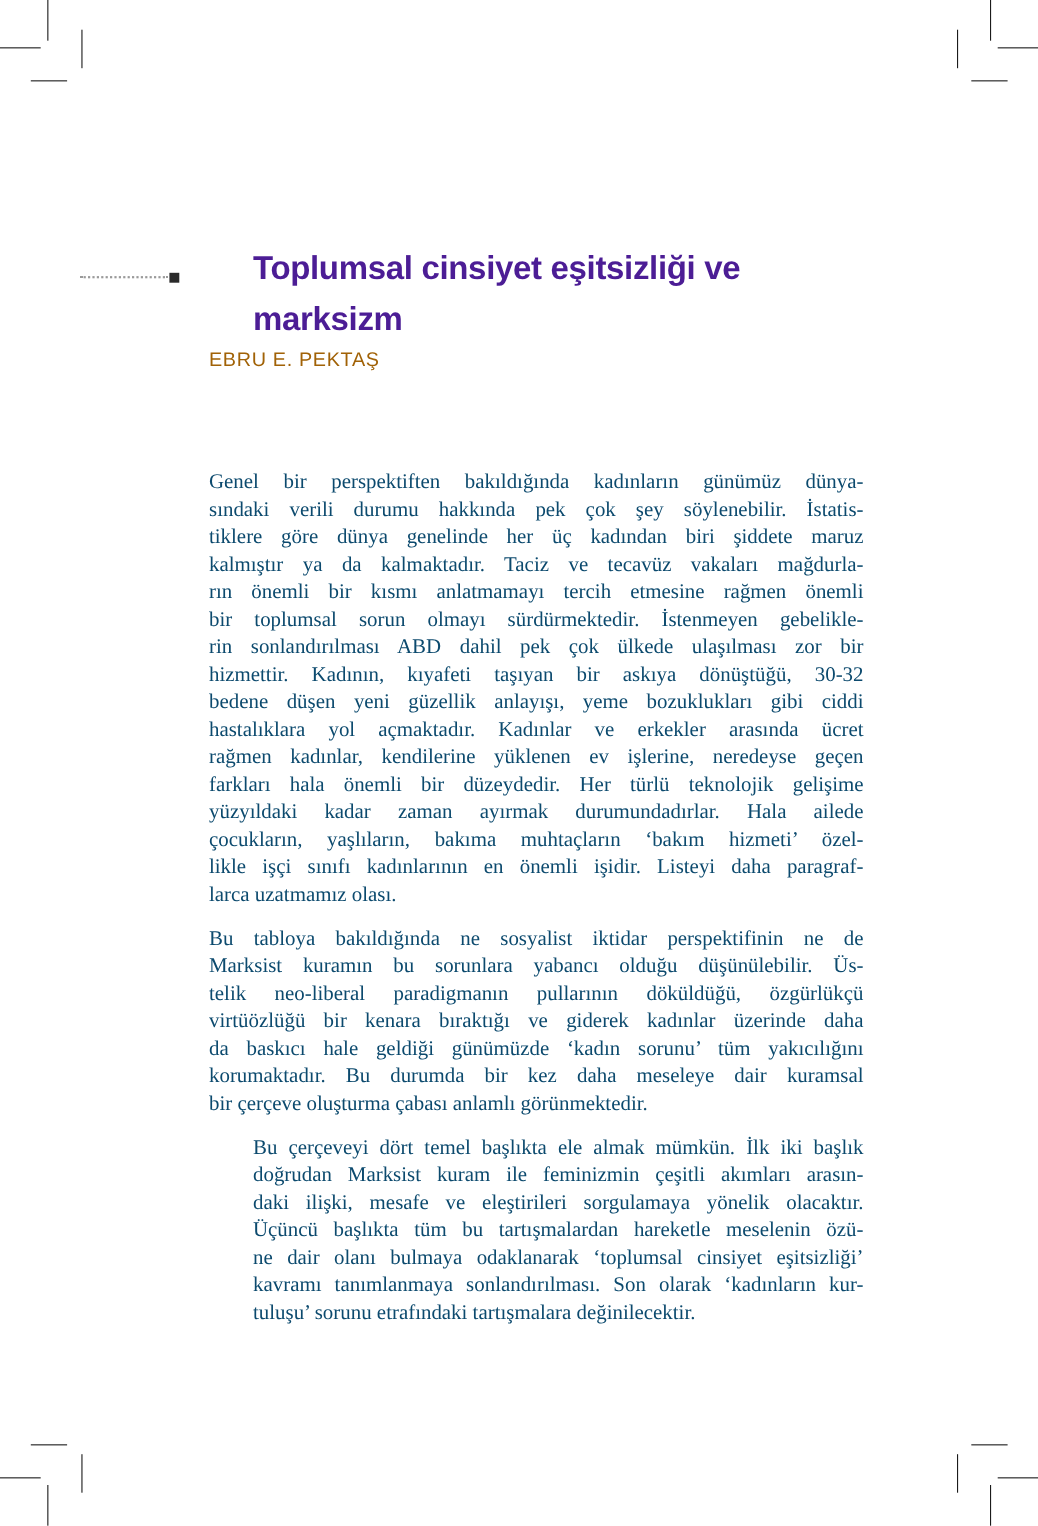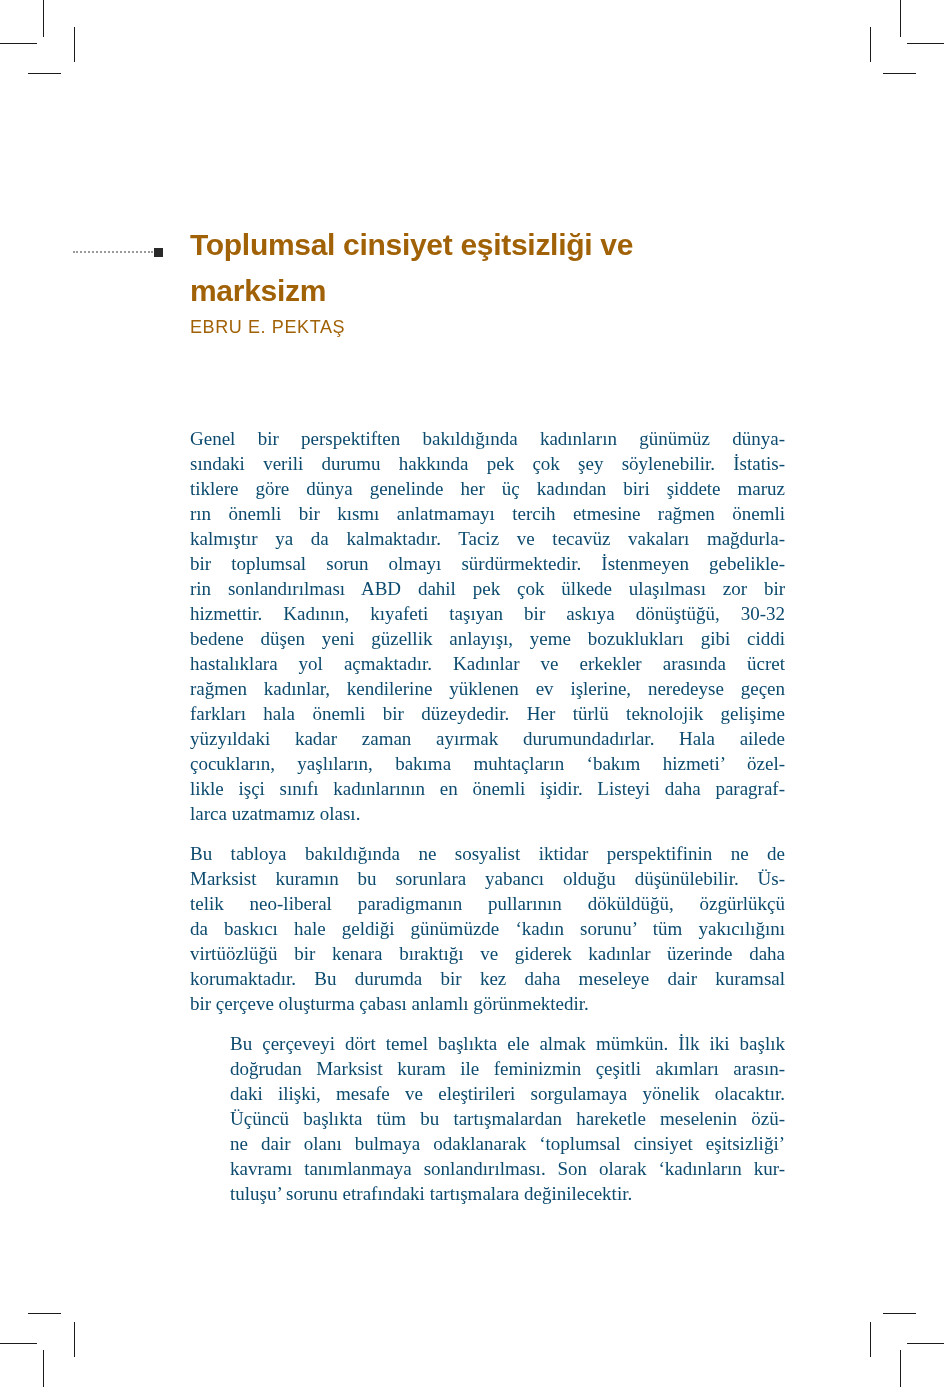--- a/index.html
+++ b/index.html
@@ -25,21 +25,21 @@
     position: absolute; left: 81px; top: 0; width: 9px; height: 9px;
     background: #2a2a2a;
   }
 
   .title-block {
     position: absolute; left: 190px; top: 222px; width: 610px;
     font-family: "Liberation Sans", sans-serif;
   }
   .title-line {
     font-size: 30px; font-weight: bold; line-height: 46px;
-    letter-spacing: -0.3px; color: #a16207;
+    letter-spacing: -0.3px; color: #4c1d95; margin-left: 40px;
   }
   .author {
     position: absolute; left: 190px; top: 317px; width: 400px;
     font-family: "Liberation Sans", sans-serif;
     font-size: 18px; line-height: 20px; letter-spacing: 0.6px;
     color: #a16207;
   }
 
   .body-text {
     position: absolute; left: 190px; top: 426px; width: 595px;
@@ -92,40 +92,40 @@
     <div class="title-line">marksizm</div>
   </div>
 
   <div class="author">EBRU E. PEKTAŞ</div>
 
   <div class="body-text" id="article-body">
       <div class="paragraph">
         <div class="tline">Genel bir perspektiften bakıldığında kadınların günümüz dünya-</div>
         <div class="tline">sındaki verili durumu hakkında pek çok şey söylenebilir. İstatis-</div>
         <div class="tline">tiklere göre dünya genelinde her üç kadından biri şiddete maruz</div>
+        <div class="tline">kalmıştır ya da kalmaktadır. Taciz ve tecavüz vakaları mağdurla-</div>
         <div class="tline">rın önemli bir kısmı anlatmamayı tercih etmesine rağmen önemli</div>
-        <div class="tline">kalmıştır ya da kalmaktadır. Taciz ve tecavüz vakaları mağdurla-</div>
         <div class="tline">bir toplumsal sorun olmayı sürdürmektedir. İstenmeyen gebelikle-</div>
         <div class="tline">rin sonlandırılması ABD dahil pek çok ülkede ulaşılması zor bir</div>
         <div class="tline">hizmettir. Kadının, kıyafeti taşıyan bir askıya dönüştüğü, 30-32</div>
         <div class="tline">bedene düşen yeni güzellik anlayışı, yeme bozuklukları gibi ciddi</div>
         <div class="tline">hastalıklara yol açmaktadır. Kadınlar ve erkekler arasında ücret</div>
         <div class="tline">rağmen kadınlar, kendilerine yüklenen ev işlerine, neredeyse geçen</div>
         <div class="tline">farkları hala önemli bir düzeydedir. Her türlü teknolojik gelişime</div>
         <div class="tline">yüzyıldaki kadar zaman ayırmak durumundadırlar. Hala ailede</div>
         <div class="tline">çocukların, yaşlıların, bakıma muhtaçların ‘bakım hizmeti’ özel-</div>
         <div class="tline">likle işçi sınıfı kadınlarının en önemli işidir. Listeyi daha paragraf-</div>
         <div class="tline last">larca uzatmamız olası.</div>
       </div>
       <div class="paragraph">
         <div class="tline">Bu tabloya bakıldığında ne sosyalist iktidar perspektifinin ne de</div>
         <div class="tline">Marksist kuramın bu sorunlara yabancı olduğu düşünülebilir. Üs-</div>
         <div class="tline">telik neo-liberal paradigmanın pullarının döküldüğü, özgürlükçü</div>
+        <div class="tline">virtüözlüğü bir kenara bıraktığı ve giderek kadınlar üzerinde daha</div>
         <div class="tline">da baskıcı hale geldiği günümüzde ‘kadın sorunu’ tüm yakıcılığını</div>
-        <div class="tline">virtüözlüğü bir kenara bıraktığı ve giderek kadınlar üzerinde daha</div>
         <div class="tline">korumaktadır. Bu durumda bir kez daha meseleye dair kuramsal</div>
         <div class="tline last">bir çerçeve oluşturma çabası anlamlı görünmektedir.</div>
       </div>
       <div class="paragraph">
         <div class="tline">Bu çerçeveyi dört temel başlıkta ele almak mümkün. İlk iki başlık</div>
         <div class="tline">doğrudan Marksist kuram ile feminizmin çeşitli akımları arasın-</div>
         <div class="tline">daki ilişki, mesafe ve eleştirileri sorgulamaya yönelik olacaktır.</div>
         <div class="tline">Üçüncü başlıkta tüm bu tartışmalardan hareketle meselenin özü-</div>
         <div class="tline">ne dair olanı bulmaya odaklanarak ‘toplumsal cinsiyet eşitsizliği’</div>
         <div class="tline">kavramı tanımlanmaya sonlandırılması. Son olarak ‘kadınların kur-</div>

